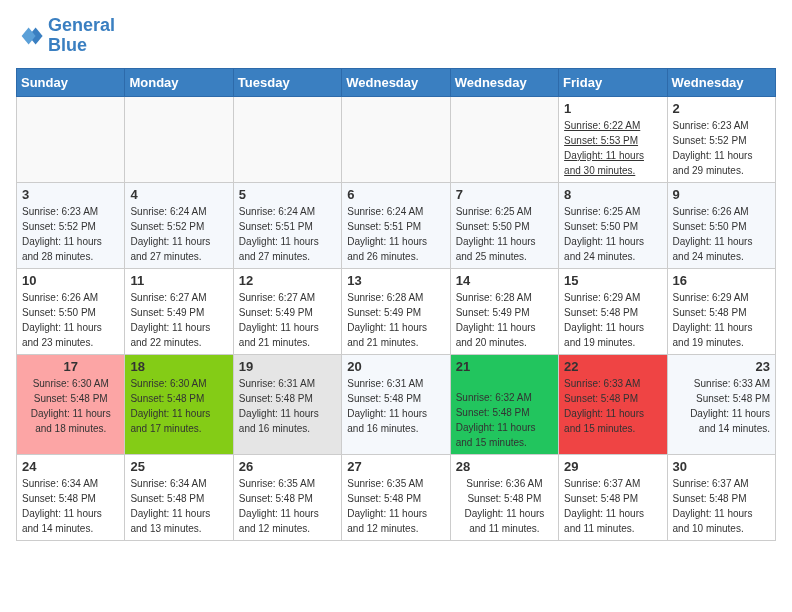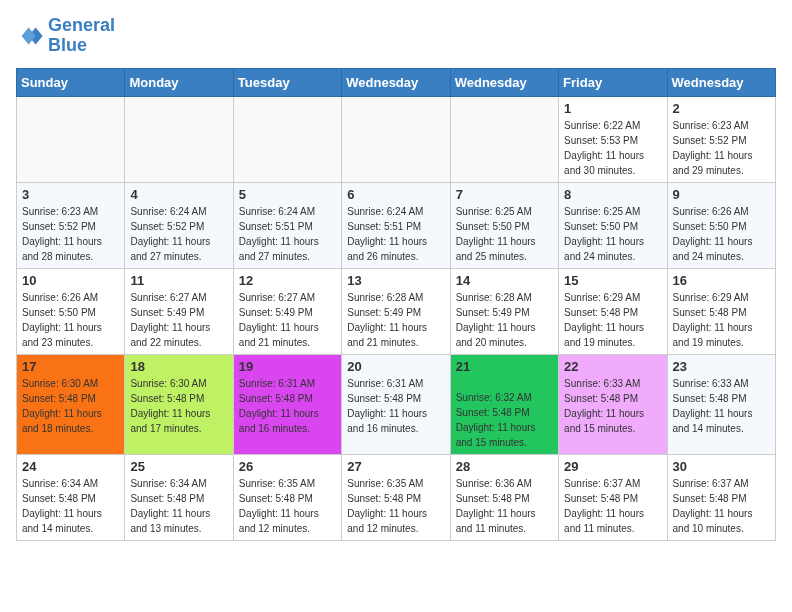--- a/index.html
+++ b/index.html
@@ -119,21 +119,21 @@
   </thead>
   <tbody id="calendar-body">
   <tr>
         <td class="empty-cell"></td>
         <td class="empty-cell"></td>
         <td class="empty-cell"></td>
         <td class="empty-cell"></td>
         <td class="empty-cell"></td>
         <td>
           <span class="day-num">1</span>
-          <div class="sun-info" style="white-space: pre-line;">Sunrise: 6:22 AM
+          <div class="sun-info" style="white-space: pre-line; text-decoration: underline;">Sunrise: 6:22 AM
 Sunset: 5:53 PM
 Daylight: 11 hours and 30 minutes.</div>
         </td>
         <td>
           <span class="day-num">2</span>
           <div class="sun-info" style="white-space: pre-line;">Sunrise: 6:23 AM
 Sunset: 5:52 PM
 Daylight: 11 hours and 29 minutes.</div>
         </td>
       </tr>
@@ -219,57 +219,57 @@
 Daylight: 11 hours and 19 minutes.</div>
         </td>
         <td>
           <span class="day-num">16</span>
           <div class="sun-info" style="white-space: pre-line;">Sunrise: 6:29 AM
 Sunset: 5:48 PM
 Daylight: 11 hours and 19 minutes.</div>
         </td>
       </tr>
       <tr>
-        <td style="background: #f97316;">
+        <td style="background: #fca5a5; text-align: center;">
           <span class="day-num">17</span>
           <div class="sun-info" style="white-space: pre-line;">Sunrise: 6:30 AM
 Sunset: 5:48 PM
 Daylight: 11 hours and 18 minutes.</div>
         </td>
-        <td style="background: #bef264;">
+        <td style="background: #84cc16;">
           <span class="day-num">18</span>
           <div class="sun-info" style="white-space: pre-line;">Sunrise: 6:30 AM
 Sunset: 5:48 PM
 Daylight: 11 hours and 17 minutes.</div>
         </td>
-        <td style="background: #d946ef;">
+        <td style="background: #e5e5e5;">
           <span class="day-num">19</span>
           <div class="sun-info" style="white-space: pre-line;">Sunrise: 6:31 AM
 Sunset: 5:48 PM
 Daylight: 11 hours and 16 minutes.</div>
         </td>
         <td style="background: rgb(245, 248, 252); margin-top: 44px;">
           <span class="day-num">20</span>
           <div class="sun-info" style="white-space: pre-line;">Sunrise: 6:31 AM
 Sunset: 5:48 PM
 Daylight: 11 hours and 16 minutes.</div>
         </td>
         <td style="background: #22c55e;">
           <span class="day-num">21</span>
           <div class="sun-info" style="white-space: pre-line; margin-top: 16px;">Sunrise: 6:32 AM
 Sunset: 5:48 PM
 Daylight: 11 hours and 15 minutes.</div>
         </td>
-        <td style="background: #f0abfc;">
+        <td style="background: #ef4444;">
           <span class="day-num">22</span>
           <div class="sun-info" style="white-space: pre-line;">Sunrise: 6:33 AM
 Sunset: 5:48 PM
 Daylight: 11 hours and 15 minutes.</div>
         </td>
-        <td style="background: rgb(245, 248, 252);">
+        <td style="background: rgb(245, 248, 252); text-align: right;">
           <span class="day-num">23</span>
           <div class="sun-info" style="white-space: pre-line;">Sunrise: 6:33 AM
 Sunset: 5:48 PM
 Daylight: 11 hours and 14 minutes.</div>
         </td>
       </tr>
       <tr>
         <td>
           <span class="day-num">24</span>
           <div class="sun-info" style="white-space: pre-line;">Sunrise: 6:34 AM
@@ -289,21 +289,21 @@
 Daylight: 11 hours and 12 minutes.</div>
         </td>
         <td>
           <span class="day-num">27</span>
           <div class="sun-info" style="white-space: pre-line;">Sunrise: 6:35 AM
 Sunset: 5:48 PM
 Daylight: 11 hours and 12 minutes.</div>
         </td>
         <td>
           <span class="day-num">28</span>
-          <div class="sun-info" style="white-space: pre-line;">Sunrise: 6:36 AM
+          <div class="sun-info" style="white-space: pre-line; text-align: center;">Sunrise: 6:36 AM
 Sunset: 5:48 PM
 Daylight: 11 hours and 11 minutes.</div>
         </td>
         <td>
           <span class="day-num">29</span>
           <div class="sun-info" style="white-space: pre-line;">Sunrise: 6:37 AM
 Sunset: 5:48 PM
 Daylight: 11 hours and 11 minutes.</div>
         </td>
         <td>

